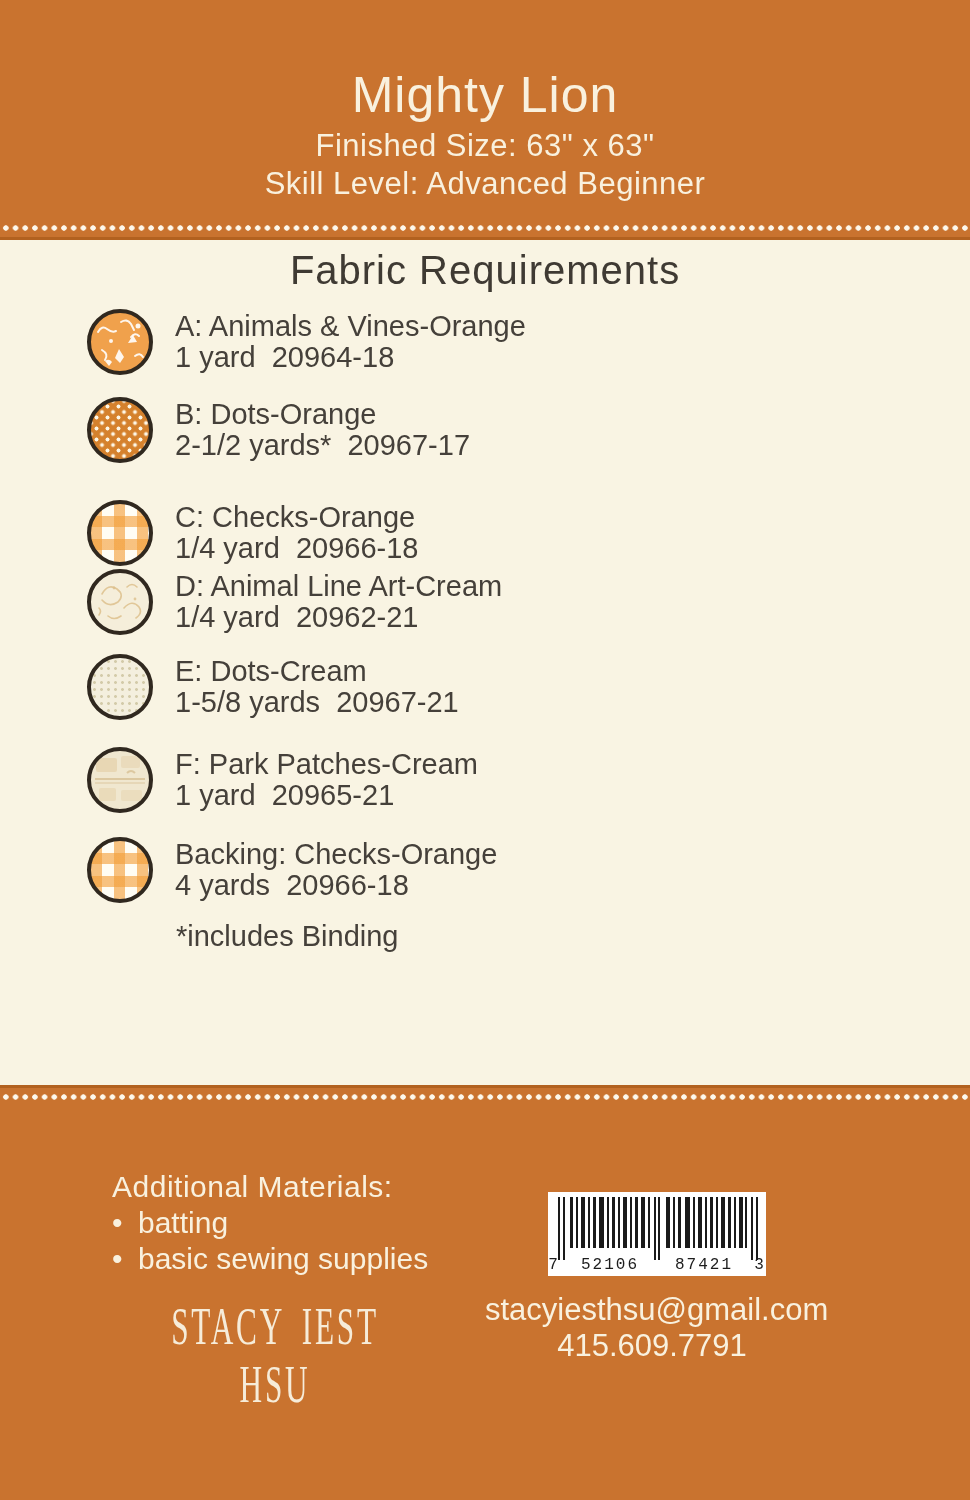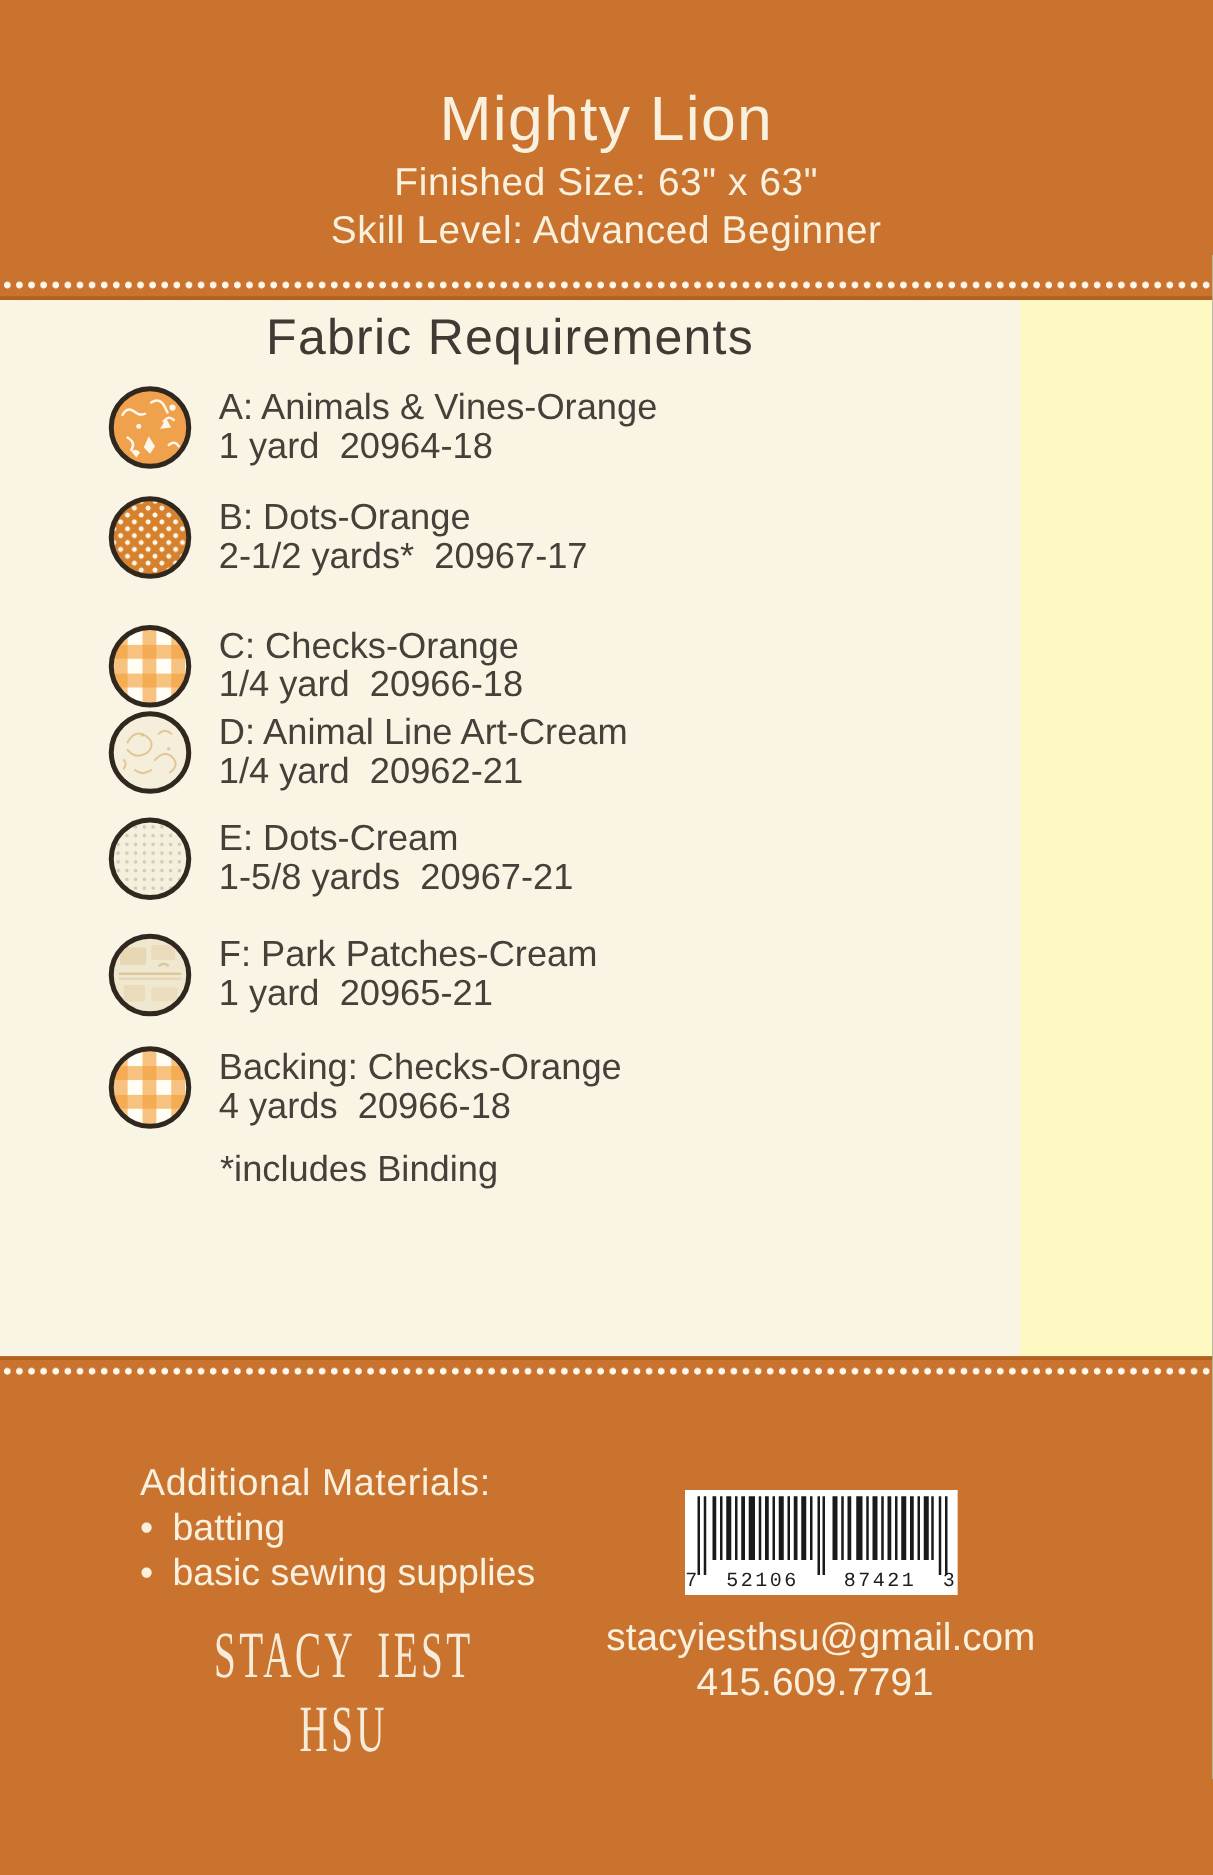--- a/index.html
+++ b/index.html
@@ -1,20 +1,20 @@
 <!DOCTYPE html>
 <html><head>
 <meta charset="utf-8">
 <style>
   * { margin:0; padding:0; box-sizing:border-box; }
   html,body { background:#888; }
   body { font-family:"Liberation Sans", sans-serif; }
   .page {
     position:relative; width:970px; height:1500px; margin:0 auto;
-    background:#fef9c3; overflow:hidden;
+    background:#ffffff; overflow:hidden;
   }
 
   
   .header {
     position:absolute; top:0; left:0; width:970px; height:240px;
     background:#c9732f; color:#f9f1de; text-align:center;
   }
   .header .edge-line { position:absolute; left:0; bottom:0; height:3px; width:100%; background:#b2611f; }
   .pattern-title {
     position:absolute; top:66px; left:0; width:100%;
@@ -23,21 +23,21 @@
   .header-sub1 { position:absolute; top:128px; left:0; width:100%; font-size:31px; letter-spacing:.5px; }
   .header-sub2 { position:absolute; top:166px; left:0; width:100%; font-size:31px; letter-spacing:.5px; }
   .dots {
     position:absolute; left:1px; width:100%; height:6px;
     background-image:radial-gradient(circle closest-side, #fdf8ec 2.4px, rgba(253,248,236,0) 3px);
     background-size:9.7px 6px; background-repeat:repeat-x;
   }
   .dots-top { top:225px; }
 
   
-  .main { position:absolute; top:240px; left:0; width:816px; height:845px; background:#f9f4e3; color:#45403a; }
+  .main { position:absolute; top:240px; left:0; width:970px; height:845px; background:#f9f4e3; color:#45403a; }
   .section-title {
     position:absolute; top:8px; left:0; width:100%; text-align:center;
     font-size:40px; font-weight:400; letter-spacing:1px; color:#3f3a33;
   }
   .fabric-row { position:absolute; left:87px; height:66px; display:flex; align-items:center; gap:22px; }
   .swatch {
     position:relative; width:66px; height:66px; flex:0 0 66px;
     border:4px solid #30281f; border-radius:50%; overflow:hidden;
   }
   .swatch svg { position:absolute; inset:0; width:100%; height:100%; }

